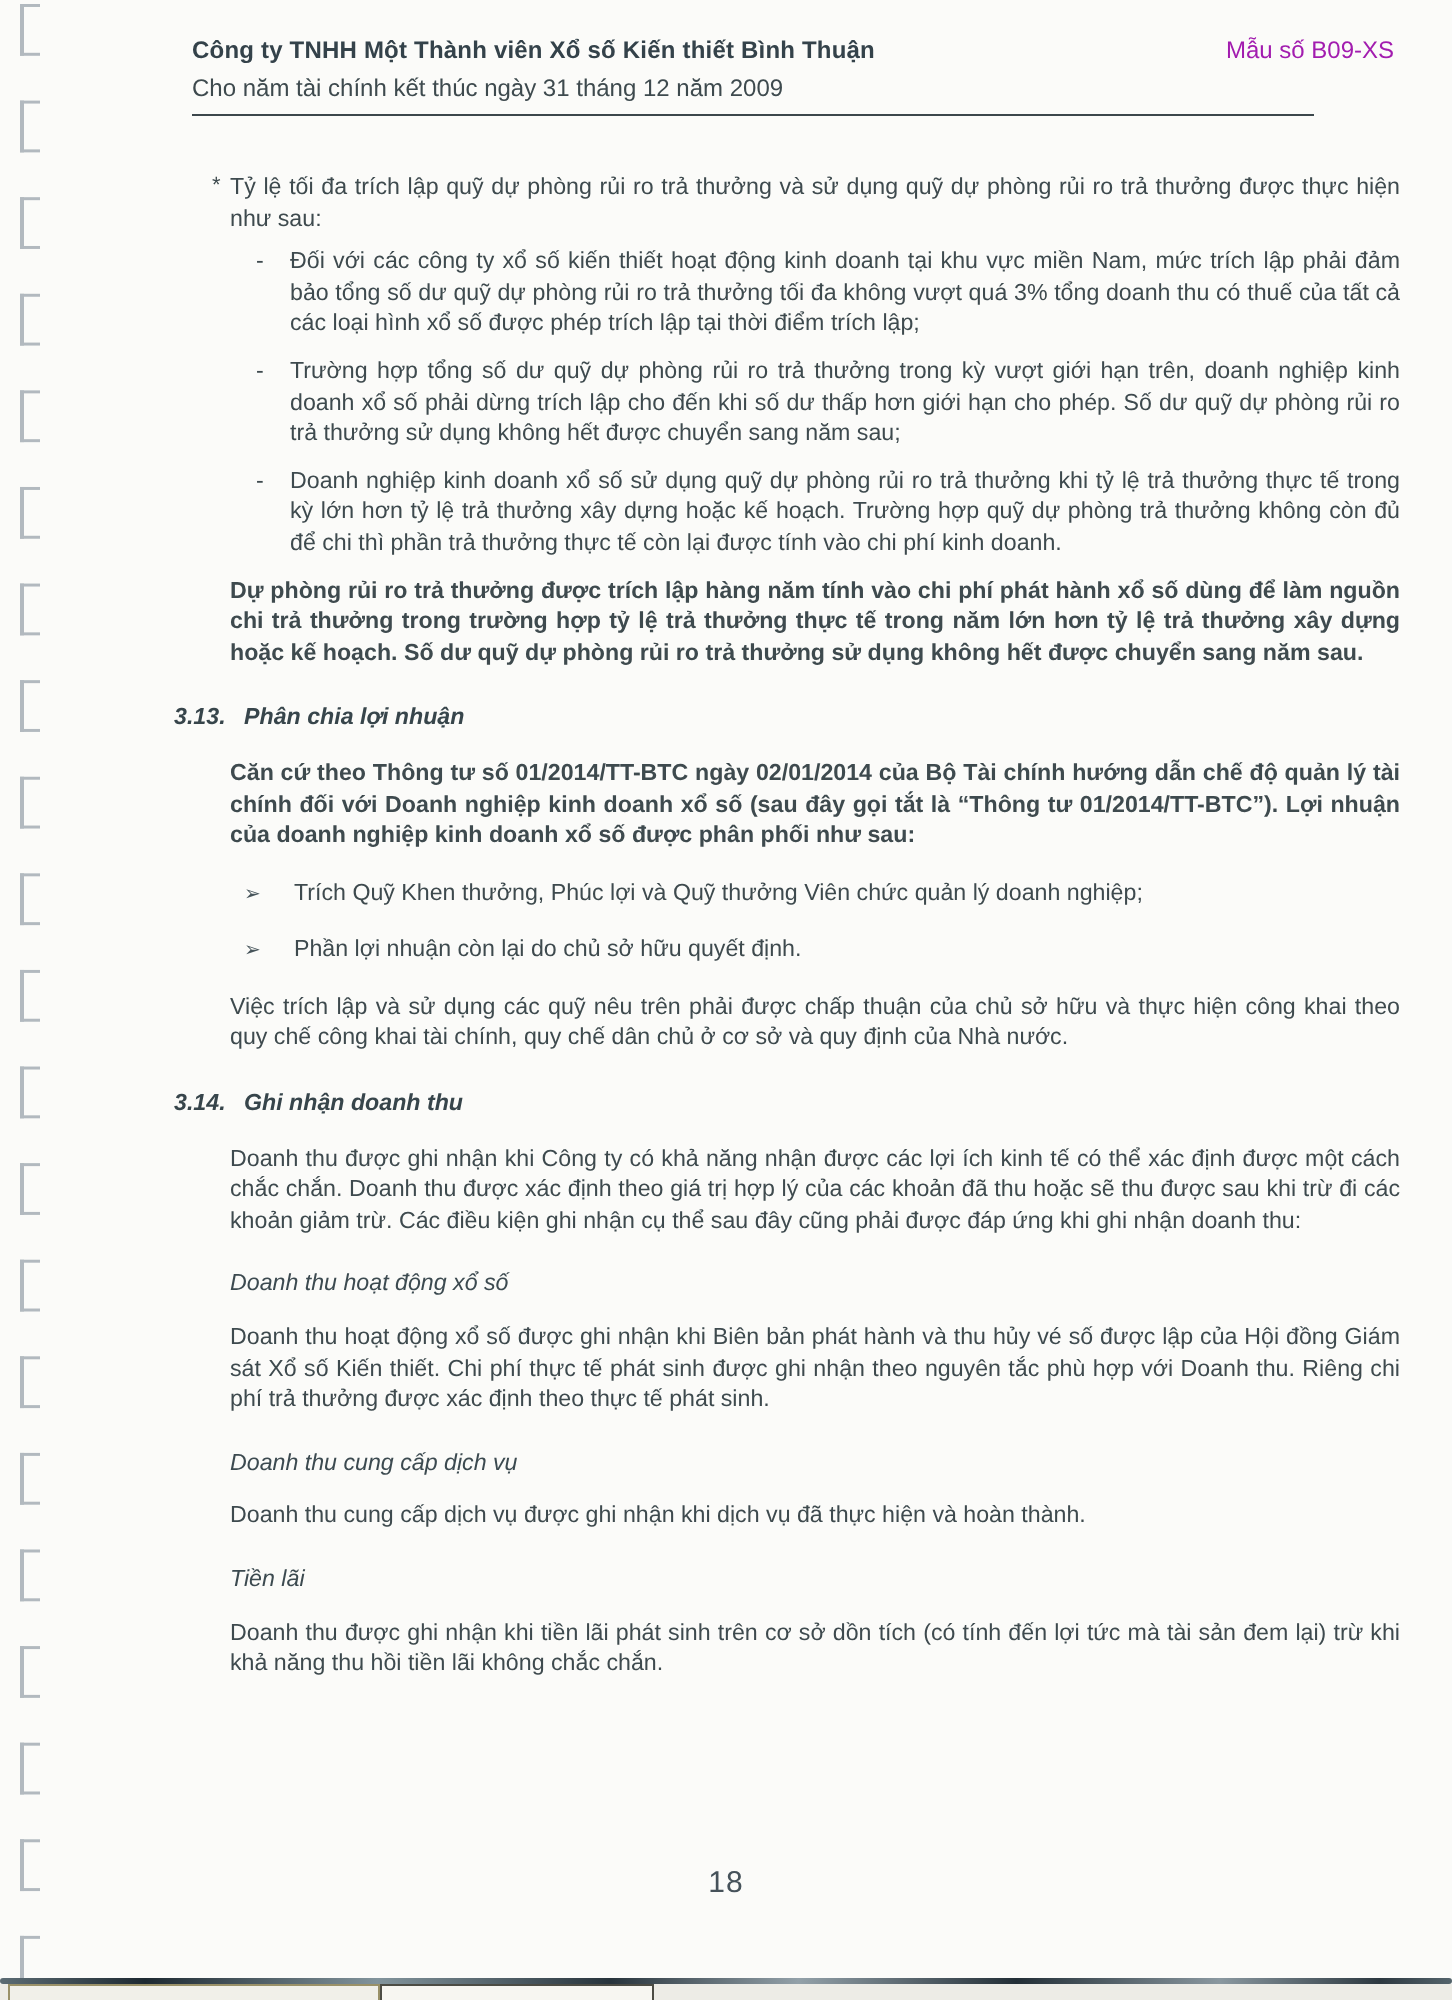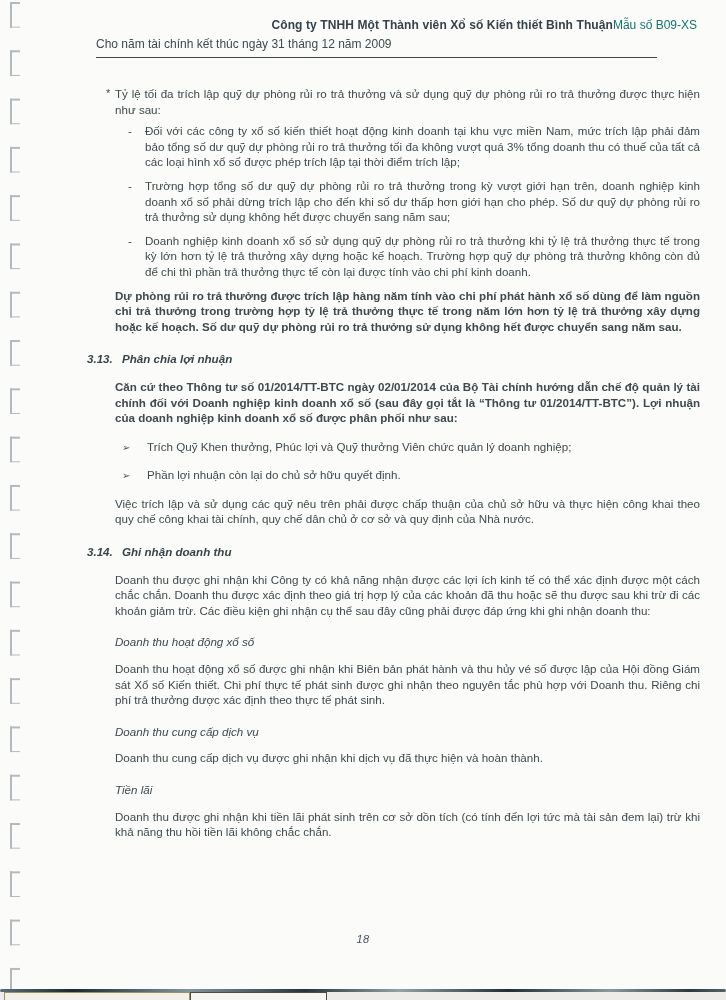--- a/index.html
+++ b/index.html
@@ -15,23 +15,23 @@
     position:absolute; left:10px; top:2px; width:13px; height:988px;
     background-image:
       linear-gradient(to bottom, #9aa4ac 0 26px, rgba(0,0,0,0) 26px 100%),
       linear-gradient(to bottom, #9aa4ac 0 1.6px, rgba(0,0,0,0) 1.6px 100%),
       linear-gradient(to bottom, rgba(0,0,0,0) 0 24.4px, #9aa4ac 24.4px 26px, rgba(0,0,0,0) 26px 100%);
     background-size:1.6px 48.3px, 10px 48.3px, 10px 48.3px;
     background-repeat:repeat-y;
     opacity:.75;
   }
   .header { position:absolute; left:96px; right:29px; top:16px; font-size:12px; line-height:18px; }
-  .header-row1 { display:flex; justify-content:flex-end; align-items:baseline; }
+  .header-row1 { display:flex; justify-content:space-between; align-items:baseline; }
   .company { font-weight:bold; color:#34424a; letter-spacing:.1px; }
-  .form-no { font-weight:normal; color:#0f766e; }
+  .form-no { font-weight:normal; color:#a21caf; }
   .header-sub { margin-top:1px; color:#3e4a4e; }
   .header-rule { margin-top:4px; width:561px; height:0; border-top:1.7px solid #3c474c; }
 
   .content { position:absolute; left:115px; width:585px; top:86px; font-size:11.6px; line-height:15.6px; }
   .para { text-align:justify; margin-bottom:9px; }
   .mb-lg { margin-bottom:13px;font-weight:bold; }
 
   .bullet-row { display:flex; margin-left:-9px; margin-bottom:6px; }
   .bullet-row .marker { width:9px; flex:none; font-size:11px; }
   .bullet-row .b-text { text-align:justify; }
@@ -43,21 +43,21 @@
   .section-row { display:flex; margin-left:-28px; margin-top:17px; margin-bottom:12px;
     font-weight:bold; font-style:italic; color:#37454b; }
   .section-row .sec-no { width:35px; flex:none; }
 
   .arrow-row { display:flex; margin-left:7px; margin-bottom:12px; }
   .arrow-row .marker { width:25px; flex:none; font-size:10px; padding-top:1px; color:#46545a; }
 
   .subhead { font-style:italic; margin-top:16px; margin-bottom:11px; color:#3c4a50; }
 
   .page-number { position:absolute; left:0; right:0; top:933px; text-align:center;
-    font-size:11px; font-style:italic; color:#46525a; letter-spacing:.5px; }
+    font-size:15px; color:#46525a; letter-spacing:.5px; }
 
   
   .scan-line { position:absolute; left:0; right:0; top:989px; height:3px; border-radius:2px;
     background:linear-gradient(90deg,#5c6c74 0%,#1d2931 10%,#82949c 26%,#27333b 42%,#93a1a9 55%,#222e36 70%,#8a98a0 84%,#2c3840 95%,#54646c 100%); }
   .scan-strip { position:absolute; left:0; right:0; top:992px; height:8px; background:#edece6; }
   .strip-box-left { position:absolute; left:4px; top:0; width:186px; height:8px;
     border:1px solid #9a9168; border-bottom:none; background:#f1f0e9; }
   .strip-box-mid { position:absolute; left:190px; top:0; width:137px; height:8px;
     border:1px solid #4c4c44; border-bottom:none; background:#f7f6f1; }
 </style>

